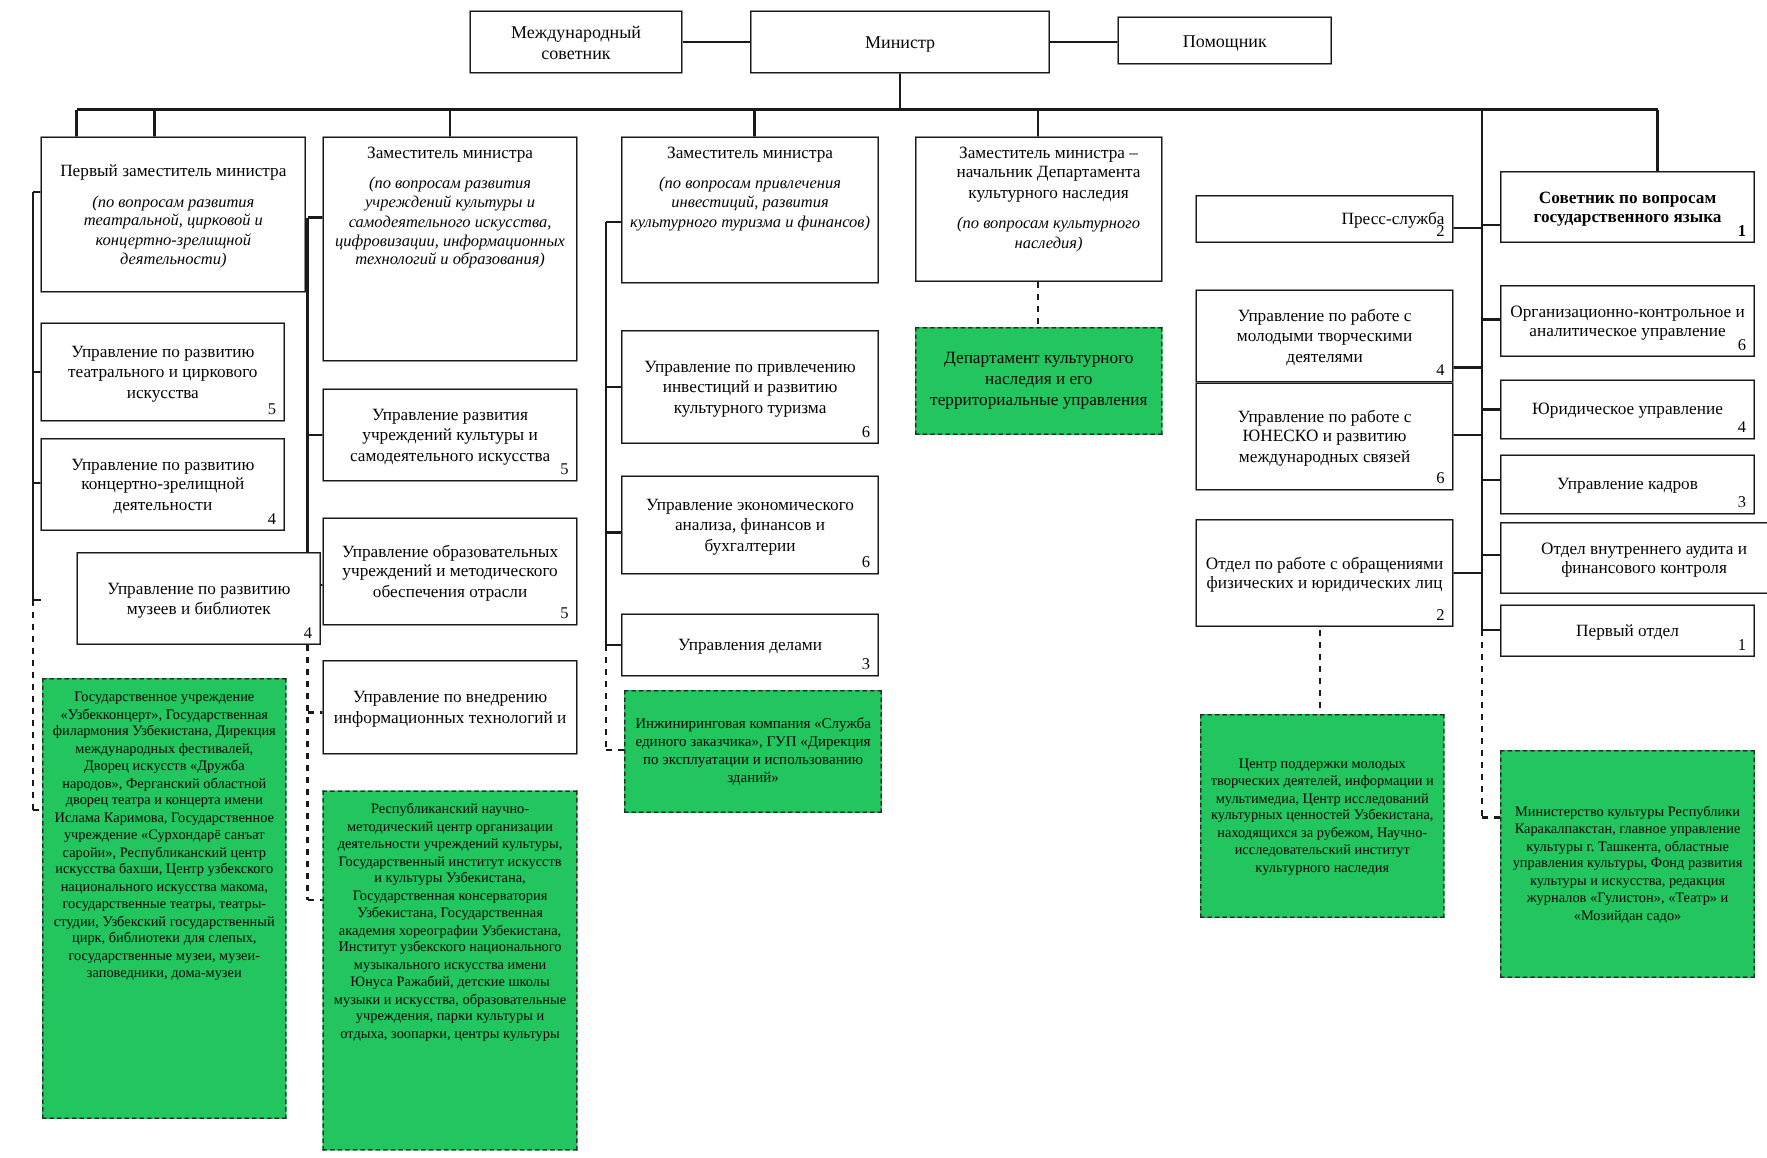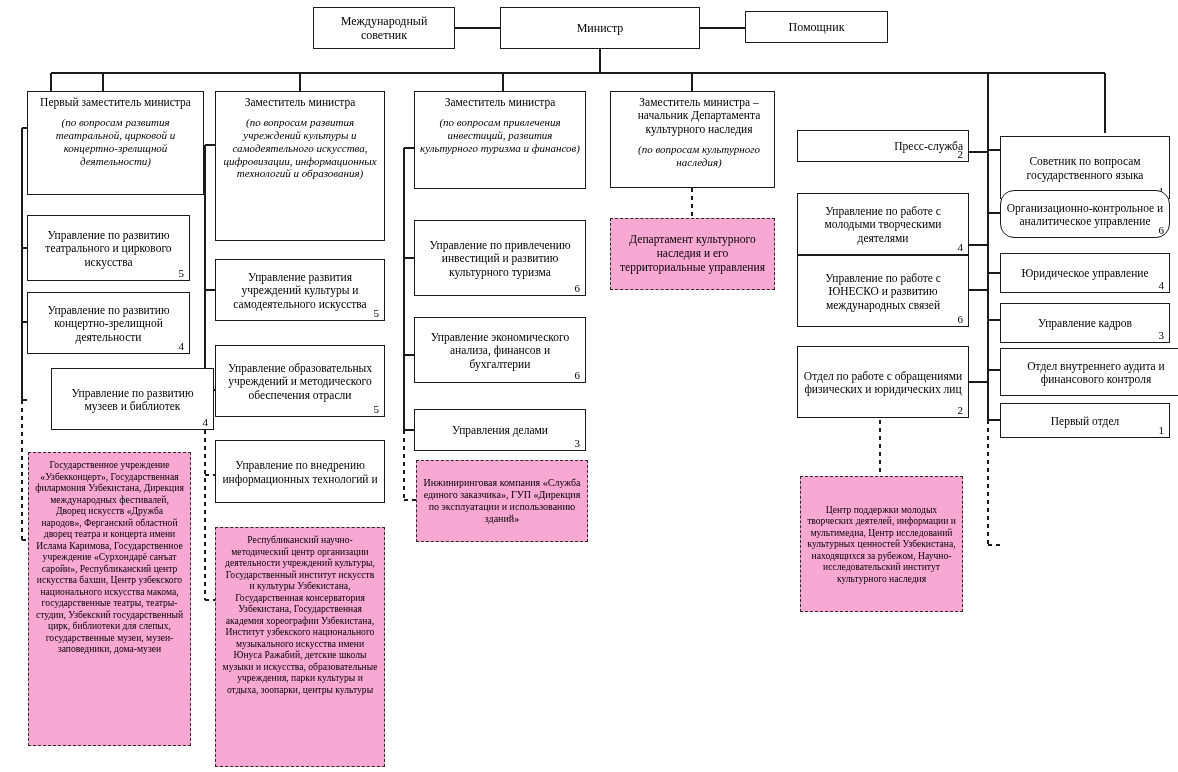--- a/index.html
+++ b/index.html
@@ -20,21 +20,21 @@
     line-height:1.16;
     z-index:3;
   }
   .box.center-v{justify-content:center;}
   .box .ttl{display:block;width:100%;}
   .box .sub{display:block;width:100%;font-style:italic;margin-top:7px;}
   .cnt{position:absolute;right:5px;bottom:1px;font-size:11px;line-height:1;}
   .dashed{
     position:absolute;
     border:1.5px dashed #2a2a2a;
-    background:#f9a8d4;
+    background:#22c55e;
     box-sizing:border-box;
     text-align:center;
     padding:6px 6px;
     line-height:1.2;
     z-index:3;
     display:flex;
     align-items:flex-start;
     justify-content:center;
   }
   .dashed.mid{align-items:center;}
@@ -133,21 +133,21 @@
   </div>
 
   <div class="box center-v f12" style="left:500px;top:7px;width:200px;height:42px;text-align:center;">
     <span class="ttl">Министр</span>
   </div>
 
   <div class="box center-v f12" style="left:745px;top:11px;width:143px;height:32px;">
     <span class="ttl">Помощник</span>
   </div>
 
-  <div class="box f115" style="left:27px;top:91px;width:177px;height:104px;">
+  <div class="box f115" style="left:27px;top:91px;width:177px;height:104px;justify-content:center;">
     <span class="ttl">Первый заместитель министра</span>
     <span class="sub f11">(по вопросам развития театральной, цирковой и концертно-зрелищной деятельности)</span>
   </div>
 
   <div class="box f115" style="left:215px;top:91px;width:170px;height:150px;">
     <span class="ttl">Заместитель министра</span>
     <span class="sub f11">(по вопросам развития учреждений культуры и самодеятельного искусства, цифровизации, информационных технологий и образования)</span>
   </div>
 
   <div class="box f115" style="left:414px;top:91px;width:172px;height:98px;">
@@ -213,25 +213,25 @@
   </div>
   <div class="box center-v f115" style="left:797px;top:255px;width:172px;height:72px;">
     <span class="ttl">Управление по работе с ЮНЕСКО и развитию международных связей</span>
     <span class="cnt">6</span>
   </div>
   <div class="box center-v f115" style="left:797px;top:346px;width:172px;height:72px;">
     <span class="ttl">Отдел по работе с обращениями физических и юридических лиц</span>
     <span class="cnt">2</span>
   </div>
 
-  <div class="box center-v f115" style="left:1000px;top:136px;width:170px;height:63px;">
+  <div class="box center-v f115" style="left:1000px;top:114px;width:170px;height:48px;font-weight:bold;">
     <span class="ttl">Советник по вопросам государственного языка</span>
     <span class="cnt">1</span>
   </div>
-  <div class="box center-v f115" style="left:1000px;top:190px;width:170px;height:48px;border-radius:14px;">
+  <div class="box center-v f115" style="left:1000px;top:190px;width:170px;height:48px;">
     <span class="ttl">Организационно-контрольное и аналитическое управление</span>
     <span class="cnt">6</span>
   </div>
   <div class="box center-v f115" style="left:1000px;top:253px;width:170px;height:40px;">
     <span class="ttl">Юридическое управление</span>
     <span class="cnt">4</span>
   </div>
   <div class="box center-v f115" style="left:1000px;top:303px;width:170px;height:40px;">
     <span class="ttl">Управление кадров</span>
     <span class="cnt">3</span>
@@ -254,14 +254,17 @@
   </div>
 
   <div class="dashed mid f95" style="left:800px;top:476px;width:163px;height:136px;">
     <span>Центр поддержки молодых творческих деятелей, информации и мультимедиа, Центр исследований культурных ценностей Узбекистана, находящихся за рубежом, Научно-исследовательский институт культурного наследия</span>
   </div>
 
   <div class="dashed mid f10" style="left:416px;top:460px;width:172px;height:82px;">
     <span>Инжиниринговая компания «Служба единого заказчика», ГУП «Дирекция по эксплуатации и использованию зданий»</span>
   </div>
 
+  <div class="dashed mid f95" style="left:1000px;top:500px;width:170px;height:152px;">
+    <span>Министерство культуры Республики Каракалпакстан, главное управление культуры г. Ташкента, областные управления культуры, Фонд развития культуры и искусства, редакция журналов «Гулистон», «Театр» и «Мозийдан садо»</span>
+  </div>
 
 </div>
 
 </body></html>

